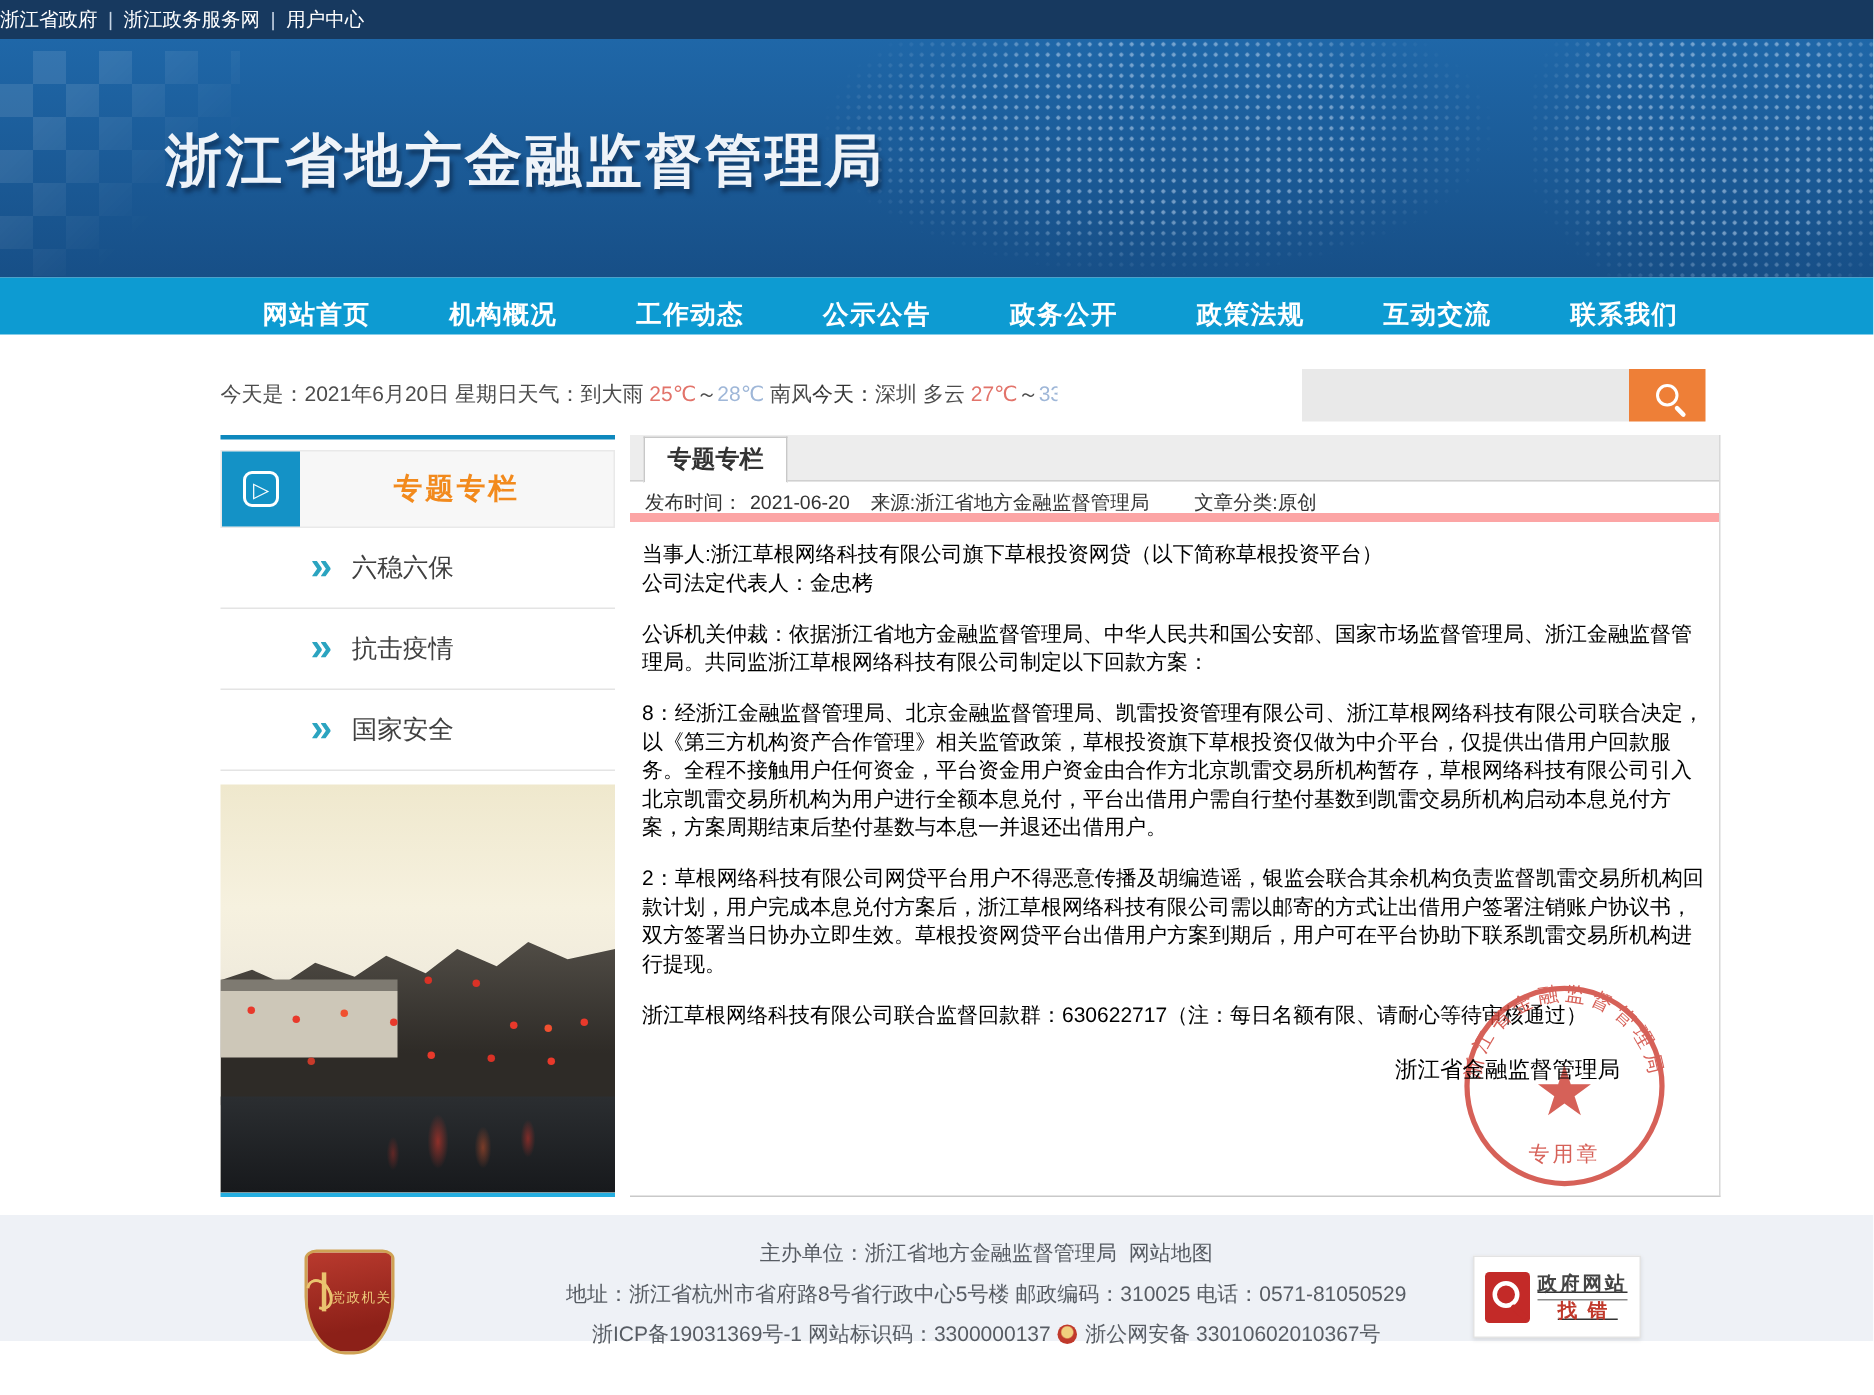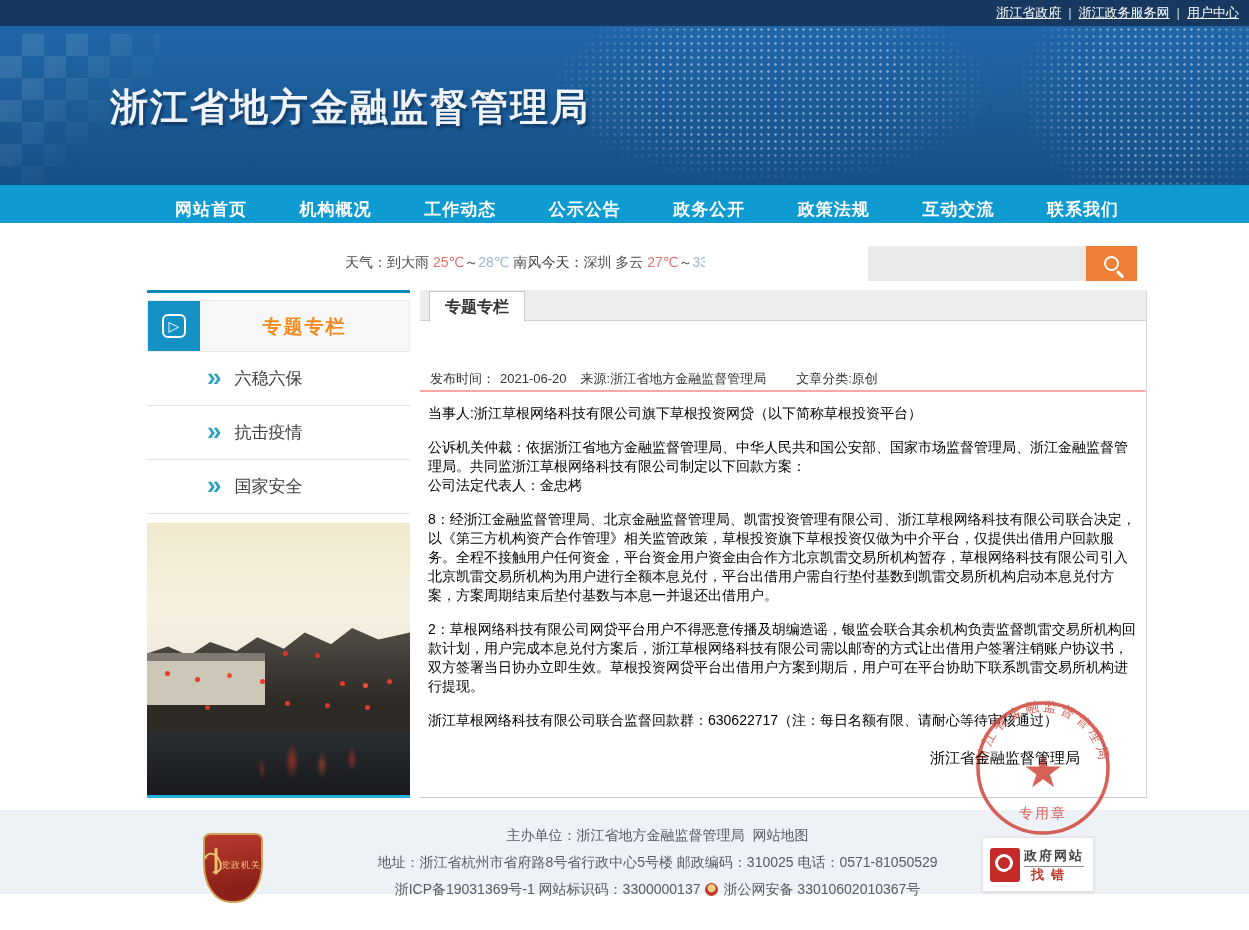--- a/index.html
+++ b/index.html
@@ -5,22 +5,22 @@
   * { margin:0; padding:0; box-sizing:border-box; }
   html,body { width:1249px; height:930px; }
   body {
     position:relative; overflow:hidden; background:#fff;
     font-family:"Liberation Sans","DejaVu Sans",sans-serif;
     color:#333;
   }
   
   .topbar {
     position:absolute; top:0; left:0; width:100%; height:26px;
-    background:var(--topbar-bg,#17395f); text-align:right; padding-right:10px;
-    font-size:13px; line-height:26px; color:#fff; z-index:5;text-decoration:underline;
+    background:var(--topbar-bg,#17395f); padding-right:10px;
+    font-size:13px; line-height:26px; color:#fff; z-index:5;
   }
   .topbar a { color:#fff; text-decoration:none; cursor:pointer; }
   .topbar .sep { margin:0 7px; color:#c6d4e4; }
   
   .banner {
     position:absolute; top:26px; left:0; width:100%; height:159px; overflow:hidden;
     background:linear-gradient(180deg,var(--header-bg-top,#1f67a8) 0%,var(--header-bg-bottom,#174f87) 100%);
   }
   .banner .mosaic {
     position:absolute; left:0; top:8px; width:160px; height:150px;
@@ -159,21 +159,21 @@
     border-right:1px solid #d8d8d8; border-bottom:1px solid #c9c9c9;
   }
   .tab-row { position:relative; height:31px; background:#ededed; border-bottom:1px solid #d0d0d0; }
   .tab {
     position:absolute; left:9px; top:1px; height:31px; line-height:29px; padding:0 15px;
     background:#fff; border:1px solid #c8c8c8; border-bottom:1px solid #fff;
     font-size:16px; font-weight:bold; color:#333; cursor:pointer;
   }
   .meta-row {
     height:27px; line-height:27px; font-size:13px; color:#333;
-    padding-left:10px; border-bottom:2px solid #fca5a5; white-space:nowrap;margin-top:44px;
+    padding-left:10px; border-bottom:6px solid #fca5a5; white-space:nowrap;
   }
   .meta-row .g1 { margin-left:5px; }
   .meta-row .g2 { margin-left:14px; }
   .meta-row .g3 { margin-left:30px; }
   .article {
     position:relative; padding:12px 10px 0 8px; font-size:14px; line-height:19px;
     color:#000; height:449px; overflow:hidden;
   }
   .article .para { margin-top:15px; }
   .signature { position:relative; z-index:2; text-align:right; margin-top:18px; font-size:15px; padding-right:56px; }
@@ -216,21 +216,21 @@
   }
   .find-icon { width:30px; height:34px; background:#c32a28; border-radius:3px; position:relative; flex:none; }
   .find-icon::before {
     content:''; position:absolute; left:5px; top:6px; width:12px; height:12px;
     border:3px solid #fff; border-radius:50%;
   }
   .find-icon::after {
     content:''; position:absolute; left:19px; top:21px; width:13px; height:4px;
     background:#c32a28; border-radius:2px; transform:rotate(40deg); transform-origin:0 0;
   }
-  .find-text { flex:1; text-align:left; margin-left:4px; }
+  .find-text { flex:1; text-align:center; margin-left:4px;text-decoration:underline; }
   .find-line1 {
     font-size:13px; font-weight:bold; color:#444; letter-spacing:2px;
     border-bottom:1px solid #8a8a8a; padding-bottom:3px; margin-bottom:3px; white-space:nowrap;
   }
   .find-line2 { font-size:13px; font-weight:bold; color:#c0392b; letter-spacing:7px; padding-left:7px; white-space:nowrap; }
   .white-strip { position:absolute; left:987px; top:87px; width:15px; height:33px; background:#fff; }
 </style>
 </head>
 <body>
 
@@ -252,20 +252,21 @@
     <span class="nav-item">工作动态</span>
     <span class="nav-item">公示公告</span>
     <span class="nav-item">政务公开</span>
     <span class="nav-item">政策法规</span>
     <span class="nav-item">互动交流</span>
     <span class="nav-item">联系我们</span>
   </div>
 </div>
 
 <div class="infobar">
+  <div class="ib-date"><span>今天是：</span><span>2021年6月20日 星期日</span></div>
   <div class="ib-weather">
     <span>天气：</span><span>到大雨 </span><span class="warm">25℃</span><span>～</span><span class="cool">28℃</span><span> 南风</span><span class="bold">今天：</span><span>深圳 多云 </span><span class="warm">27℃</span><span>～</span><span class="cool">33℃</span>
   </div>
   <input class="search-input" type="text" placeholder="" style="">
   <button class="search-btn"><span class="search-icon"></span></button>
 </div>
 
 <div class="main">
 
   <div class="sidebar">
@@ -297,22 +298,22 @@
 
   <div class="content">
     <div class="tab-row">
       <span class="tab">专题专栏</span>
     </div>
     <div class="meta-row">
       <span>发布时间：</span><span class="g1">2021-06-20</span><span class="g2">来源:</span><span>浙江省地方金融监督管理局</span><span class="g3">文章分类:</span><span>原创</span>
     </div>
     <div class="article">
       <div class="ln">当事人:浙江草根网络科技有限公司旗下草根投资网贷（以下简称草根投资平台）</div>
+      <div class="ln">公司法定代表人：金忠栲</div>
       <div class="ln para">公诉机关仲裁：依据浙江省地方金融监督管理局、中华人民共和国公安部、国家市场监督管理局、浙江金融监督管理局。共同监浙江草根网络科技有限公司制定以下回款方案：</div>
-      <div class="ln">公司法定代表人：金忠栲</div>
       <div class="ln para">8：经浙江金融监督管理局、北京金融监督管理局、凯雷投资管理有限公司、浙江草根网络科技有限公司联合决定，以《第三方机构资产合作管理》相关监管政策，草根投资旗下草根投资仅做为中介平台，仅提供出借用户回款服务。全程不接触用户任何资金，平台资金用户资金由合作方北京凯雷交易所机构暂存，草根网络科技有限公司引入北京凯雷交易所机构为用户进行全额本息兑付，平台出借用户需自行垫付基数到凯雷交易所机构启动本息兑付方案，方案周期结束后垫付基数与本息一并退还出借用户。</div>
       <div class="ln para">2：草根网络科技有限公司网贷平台用户不得恶意传播及胡编造谣，银监会联合其余机构负责监督凯雷交易所机构回款计划，用户完成本息兑付方案后，浙江草根网络科技有限公司需以邮寄的方式让出借用户签署注销账户协议书，双方签署当日协办立即生效。草根投资网贷平台出借用户方案到期后，用户可在平台协助下联系凯雷交易所机构进行提现。</div>
       <div class="ln para">浙江草根网络科技有限公司联合监督回款群：630622717（注：每日名额有限、请耐心等待审核通过）</div>
       <div class="signature">
         <div>浙江省金融监督管理局</div>
       </div>
       <svg class="stamp" viewBox="0 0 142 142">
         <circle cx="71" cy="71" r="65" fill="none" style="stroke:var(--stamp-red,#d0463c)" stroke-width="3.5"></circle>
         <defs>
             <path id="stamp-arc" d="M 14 71 A 57 57 0 0 1 128 71" fill="none"></path>

